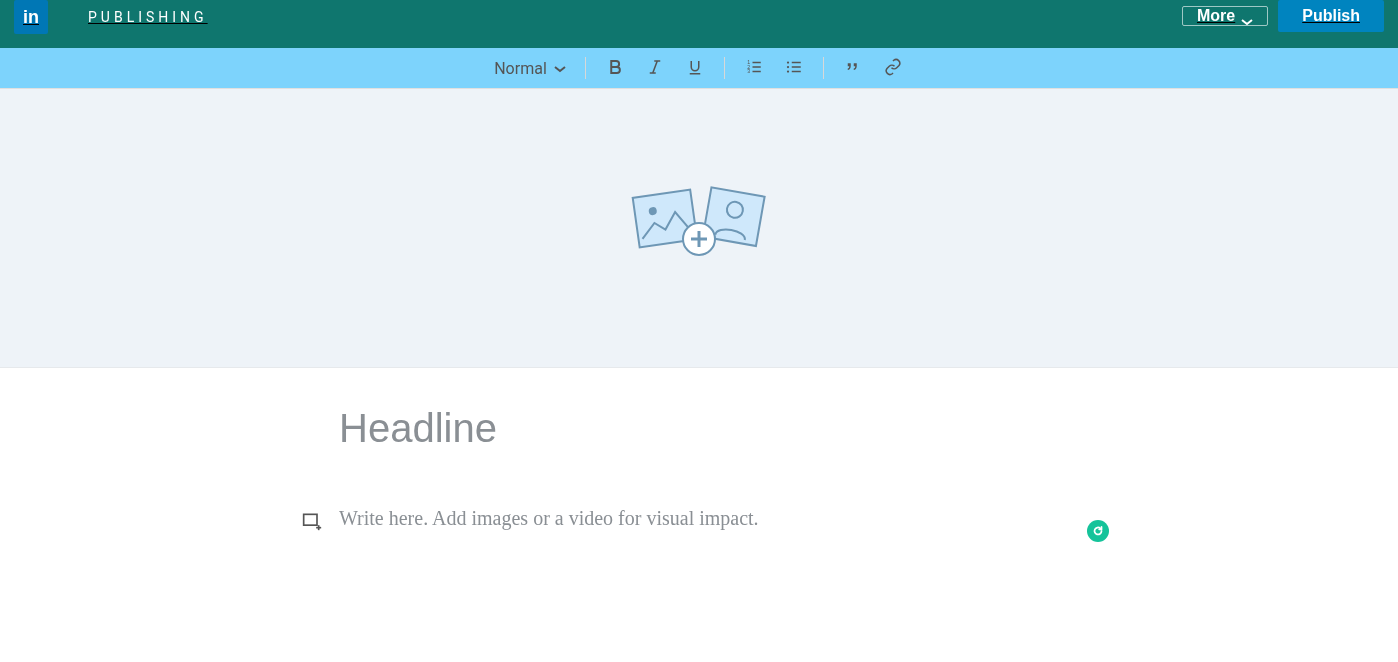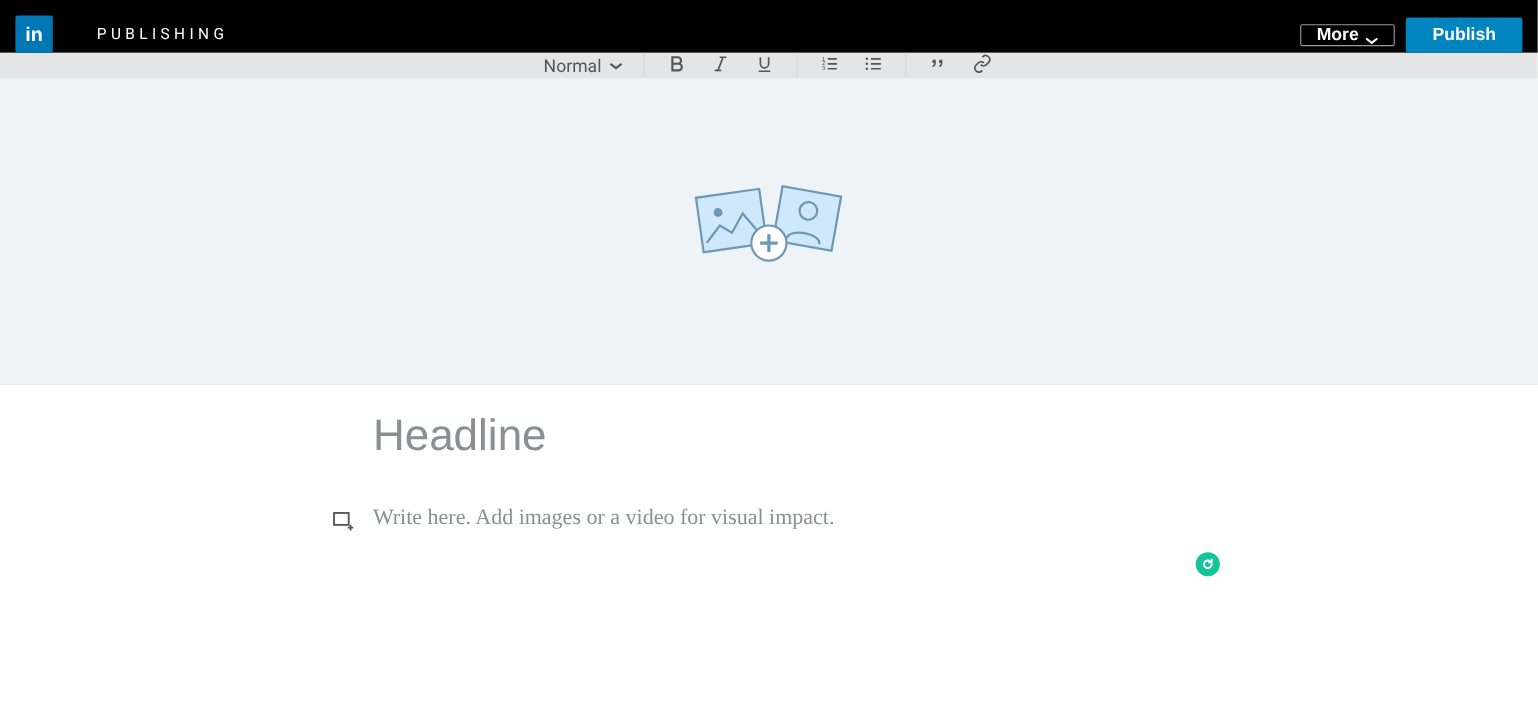--- a/index.html
+++ b/index.html
@@ -1,25 +1,26 @@
 <!DOCTYPE html>
 <html><head>
 <meta charset="utf-8">
 <style>
   * { margin: 0; padding: 0; box-sizing: border-box; }
   html, body { width: 100%; height: 100%; font-family: -apple-system, BlinkMacSystemFont, "Segoe UI", Roboto, Helvetica, Arial, sans-serif; background: #fff; }
 
   
   .header {
-    background: #000000;
+    background: #0f766e;
     height: 48px;
     display: flex;
-    align-items: flex-end;
+    align-items: flex-start;
     justify-content: space-between;
     padding: 0 14px 0 14px;
+    text-decoration: underline;
   }
   .header-left { display: flex; align-items: center; gap: 10px; }
   .logo-box {
     width: 34px; height: 34px;
     background: #0077b5;
     display: flex; align-items: center; justify-content: center;
     color: #fff; font-weight: 700; font-size: 18px;
     font-family: Arial, sans-serif;
     border-radius: 2px;
   }
@@ -45,27 +46,27 @@
     font-weight: 600;
     border-radius: 2px;
     cursor: pointer;
   }
   .chev-down {
     width: 12px; height: 8px; display: inline-block;
   }
 
   
   .toolbar {
-    height: 23px;
+    height: 41px;
     border-bottom: 1px solid #e0e0e0;
     display: flex;
     align-items: center;
     justify-content: center;
     gap: 18px;
-    background: #e5e5e5;
+    background: #7dd3fc;
   }
   .tb-group { display: flex; align-items: center; gap: 18px; }
   .tb-sep { width: 1px; height: 22px; background: #d8d8d8; }
   .tb-style {
     display: inline-flex; align-items: center; gap: 6px;
     color: #555; font-size: 16px; cursor: pointer;
   }
   .tb-btn {
     background: none; border: none; cursor: pointer;
     color: #555; display: inline-flex; align-items: center; justify-content: center;
@@ -82,36 +83,36 @@
     display: flex;
     align-items: center;
     justify-content: center;
     cursor: pointer;
   }
 
   
   .editor-wrap {
     max-width: 760px;
     margin: 0 auto;
-    padding: 24px 20px 40px 20px;
+    padding: 38px 20px 40px 20px;
     position: relative;
   }
   .headline-input {
     width: 100%;
     border: none;
     outline: none;
     font-size: 40px;
     font-weight: 400;
     color: #333;
     padding: 0;
   }
   .headline-input::placeholder { color: #8a8f94; }
 
   .body-row {
-    margin-top: 40px;
+    margin-top: 56px;
     display: flex;
     align-items: flex-start;
     gap: 16px;
   }
   .embed-btn {
     flex: 0 0 auto;
     width: 22px; height: 22px;
     color: #666;
     margin-left: -38px;
     margin-top: 4px;

